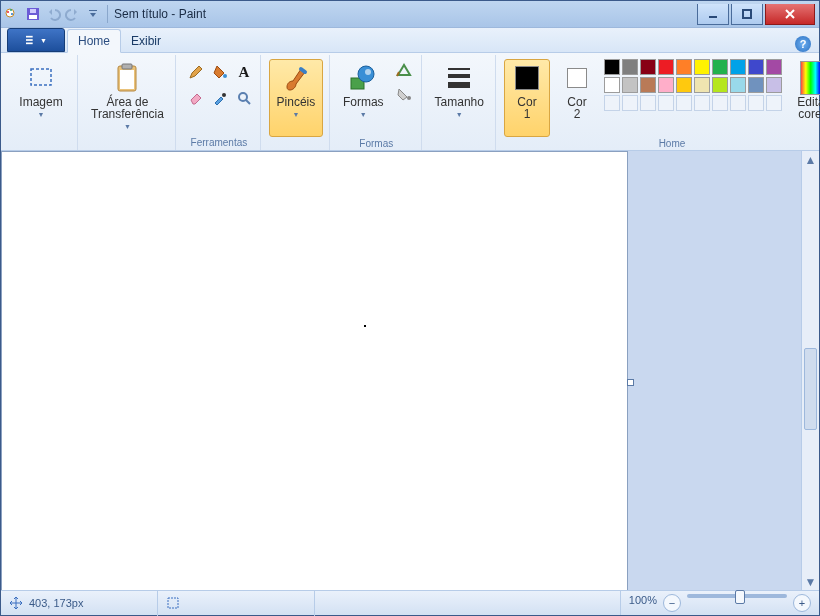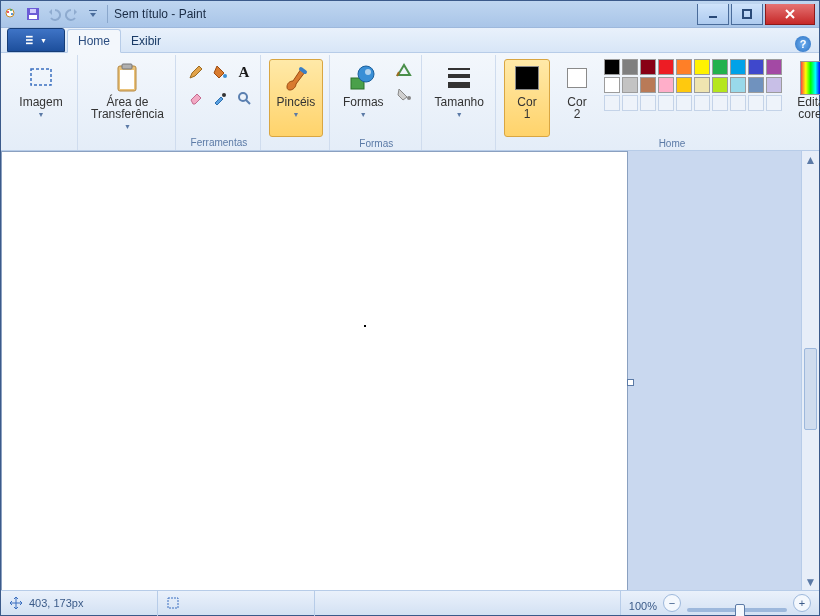--- a/index.html
+++ b/index.html
@@ -43,21 +43,21 @@
 .dot{position:absolute;left:362px;top:173px;width:2px;height:2px;background:#000}
 .handle{position:absolute;width:5px;height:5px;border:1px solid #5b7aa6;background:#fff}
 .vscroll{width:17px;background:#e7eef8;border-left:1px solid #b7cce8;position:relative;display:flex;flex-direction:column}
 .vscroll .arr{height:17px;display:flex;align-items:center;justify-content:center;color:#5b7aa6}
 .vscroll .track{flex:1;position:relative}
 .vscroll .thumb{position:absolute;left:2px;right:2px;top:180px;height:80px;background:#cfdcee;border:1px solid #9db8dc;border-radius:2px}
 .statusbar{height:24px;background:linear-gradient(#eaf1fb,#d3e1f3);border-top:1px solid #b7cce8;display:flex;align-items:center;font-size:11px;color:#3a5a88}
 .statusbar .cell{height:100%;display:flex;align-items:center;padding:14px 8px;border-right:1px solid #b7cce8;gap:6px}
 .statusbar .cell.fix{width:140px}
 .statusbar .spacer2{flex:1;border-right:1px solid #b7cce8;height:100%}
-.zoom{display:flex;align-items:flex-end;gap:6px;padding:0 8px}
+.zoom{display:flex;align-items:flex-start;gap:6px;padding:0 8px}
 .zbtn{width:16px;height:16px;border:1px solid #9db8dc;border-radius:50%;display:flex;align-items:center;justify-content:center;background:#f4f8fd}
 .slider{width:100px;height:4px;background:#9db8dc;position:relative;border-radius:2px}
 .slider .sthumb{position:absolute;left:48px;top:-4px;width:8px;height:12px;background:#f4f8fd;border:1px solid #5b7aa6;border-radius:2px}
 svg{display:block}
 </style>
 </head>
 <body>
 
 <div class="window">
 

